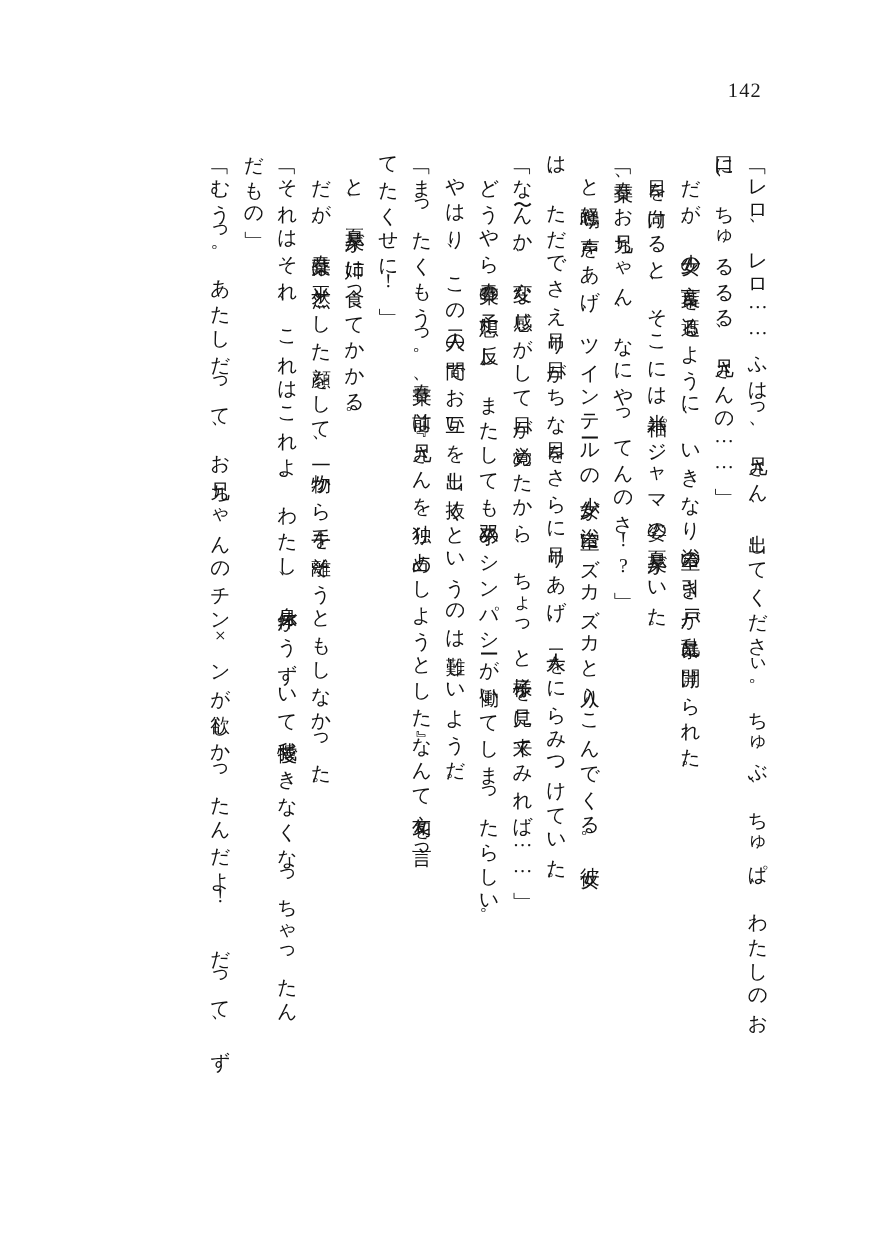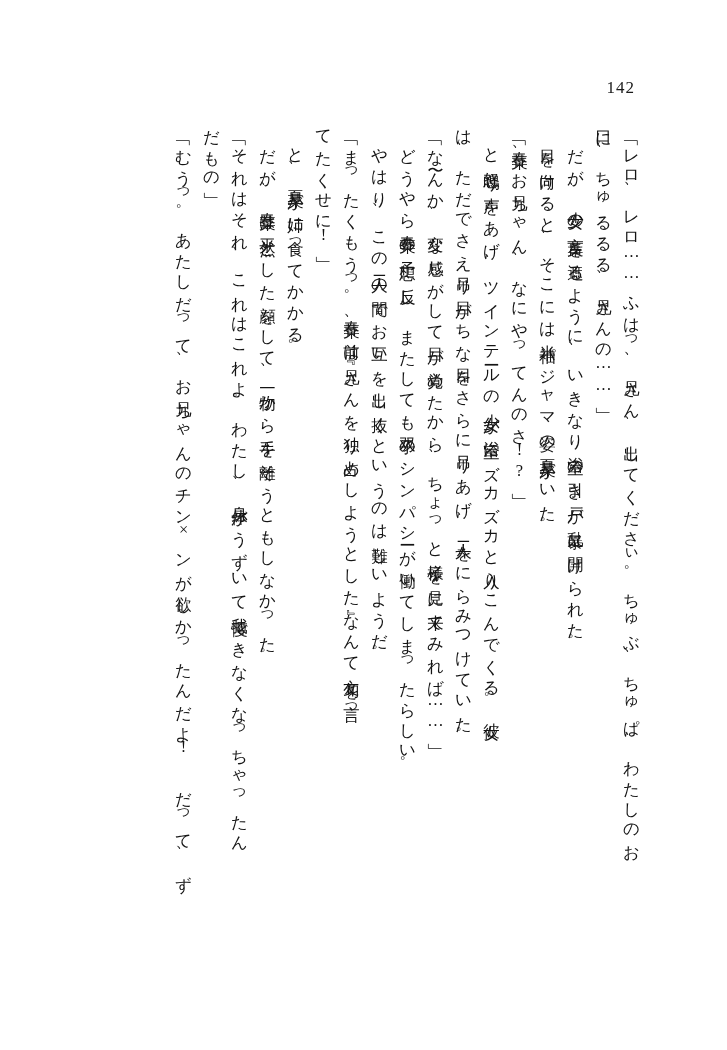--- a/index.html
+++ b/index.html
@@ -16,21 +16,21 @@
   }
   .page {
     position: relative;
     width: 727px;
     height: 1050px;
     background: #ffffff;
     box-sizing: border-box;
   }
   .page-number {
     position: absolute;
-    top: 78px;
+    top: 66px;
     right: 92px;
     font-size: 17px;
     letter-spacing: 1px;
     color: #1a1a1a;
     font-family: "Liberation Serif", "DejaVu Serif", serif;
   }
   .text-body {
     position: absolute;
     top: 118px;
     left: 78px;

